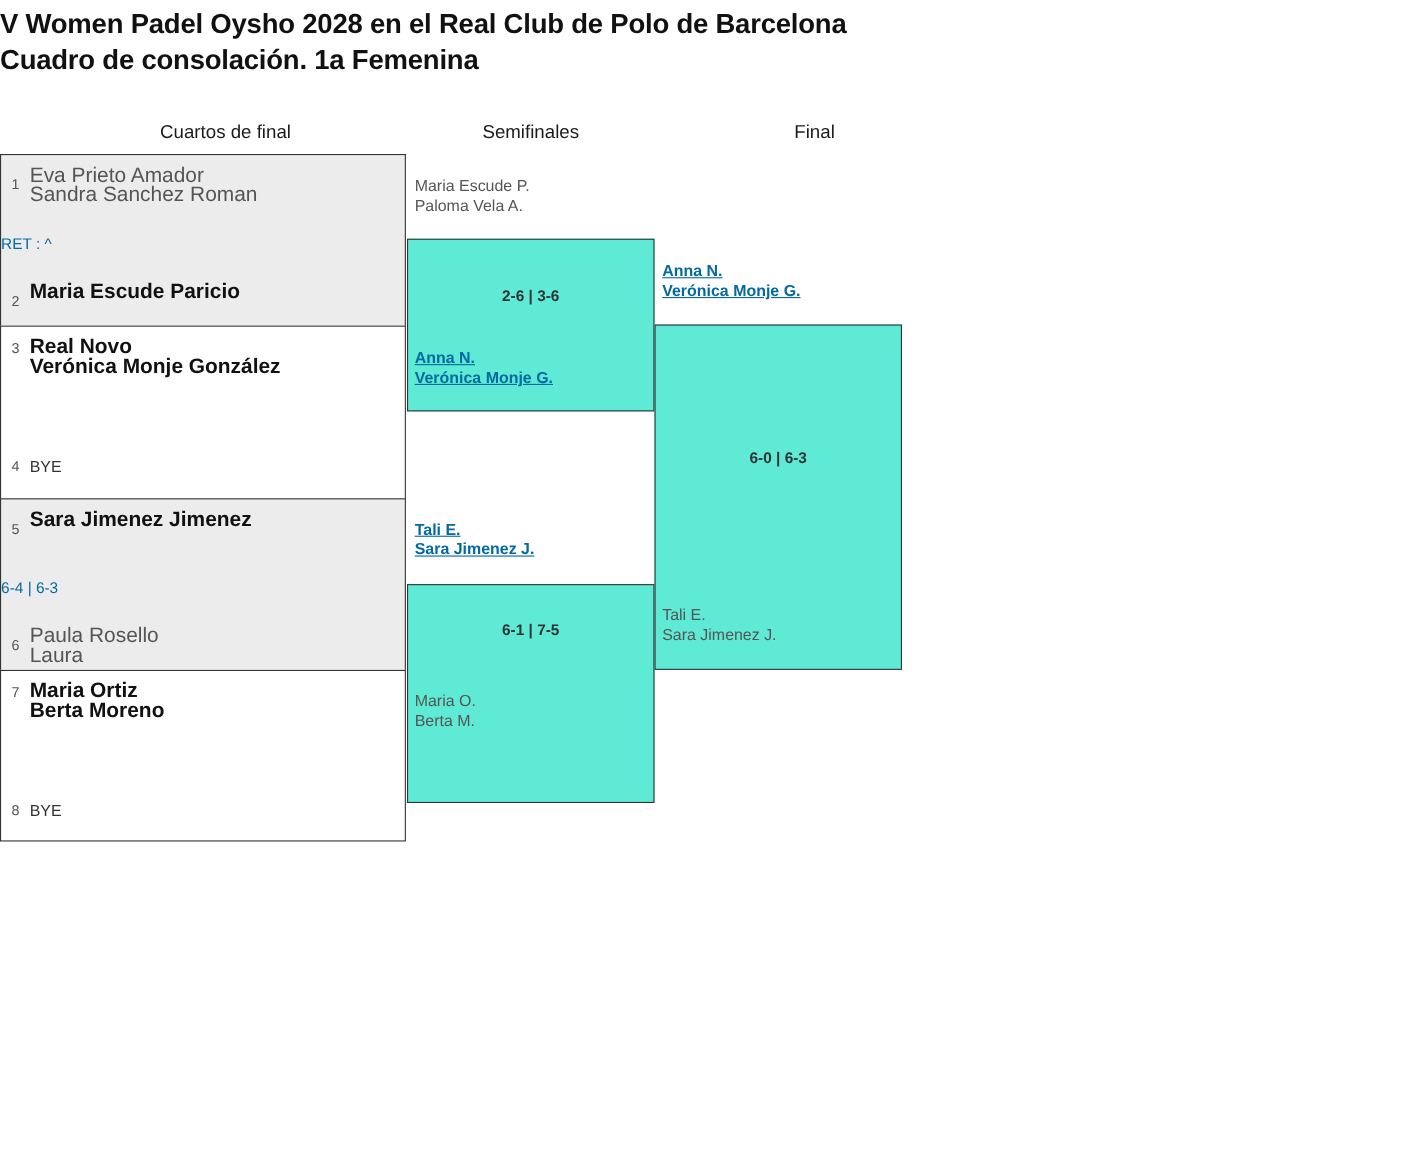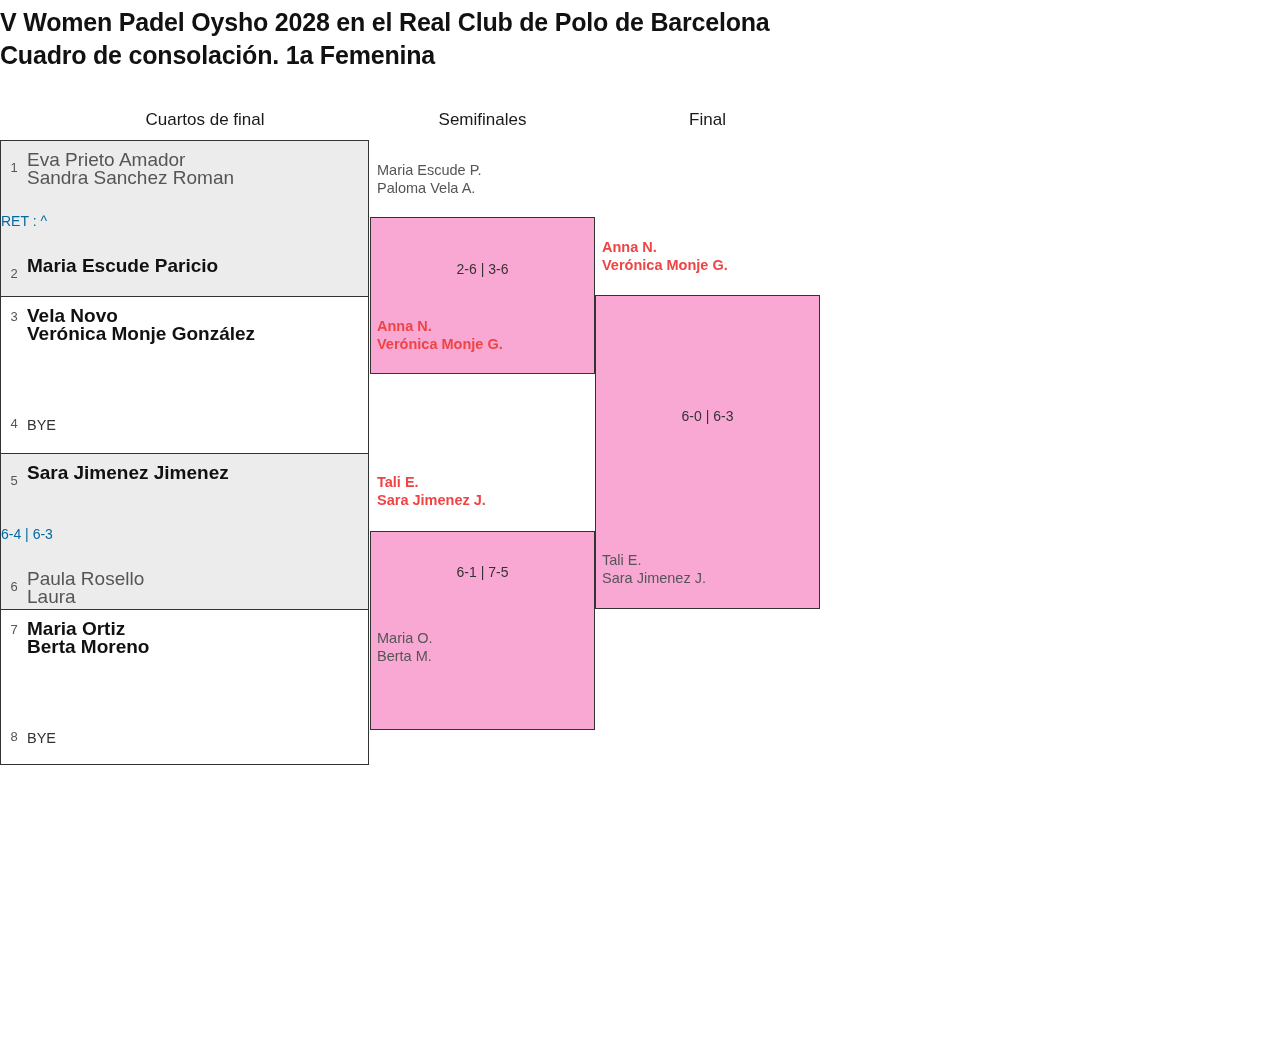--- a/index.html
+++ b/index.html
@@ -29,21 +29,21 @@
     position: absolute;
     top: 109px;
     font-size: 17px;
     font-weight: 400;
     color: #1a1a1a;
     text-align: center;
     line-height: 22px;
   }
   #hdr-qf { left: 0px;   width: 369px; padding-left: 41px; }
   #hdr-sf { left: 370px; width: 225px; }
-  #hdr-f  { left: 595px; width: 225px; }
+  #hdr-f  { left: 628px; width: 225px; }
 
   
   .qf-col { position: absolute; left: 0; top: 140px; width: 369px; height: 625px; }
   .qf-match {
     position: relative;
     width: 369px;
     height: 156.25px;
     border: 1px solid #333333;
     border-bottom: none;
     background: #ffffff;
@@ -86,38 +86,39 @@
     text-align: left;
     font-size: 14px;
     color: #0369a1;
     line-height: 18px;
   }
 
   
   .match-box {
     position: absolute;
     border: 1px solid #333333;
-    background: #f9a8d4;
+    background: #5eead4;
+    font-weight: bold;
   }
   .box-score {
     position: absolute;
     left: 0; right: 0;
     text-align: center;
     font-size: 14px;
     color: #333333;
     line-height: 18px;
   }
   .adv-team {
     position: absolute;
     font-size: 14.5px;
     line-height: 18px;
     color: #555555;
     white-space: nowrap;
   }
-  .adv-team.winner { color: #ef4444; font-weight: 700; }
+  .adv-team.winner { color: #0369a1; font-weight: 700; text-decoration: underline; }
 
   
   #sf1-box  { left: 370px; top: 217px; width: 225px; height: 157px; }
   #sf1-up   { left: 377px; top: 161px; }
   #sf1-down { left: 377px; top: 317px; }
   #sf1-score{ top: 42px; }
 
   
   #sf2-box  { left: 370px; top: 531px; width: 225px; height: 199px; }
   #sf2-up   { left: 377px; top: 473px; }
@@ -157,21 +158,21 @@
       <div class="qf-score">RET : ^</div>
       <div class="seed seed-bottom">2</div>
       <div class="qf-team slot-bottom winner">
         <span class="line2">Maria Escude Paricio</span>
       </div>
     </div>
 
     <div class="qf-match">
       <div class="seed seed-single">3</div>
       <div class="qf-team slot-single winner">
-        <span class="line2">Vela Novo</span>
+        <span class="line2">Real Novo</span>
         <span class="line2">Verónica Monje González</span>
       </div>
       <div class="seed" style="top:119px">4</div>
       <div class="qf-team bye" style="top:119px">BYE</div>
     </div>
 
     <div class="qf-match shaded">
       <div class="seed seed-top">5</div>
       <div class="qf-team slot-top winner">
         <span class="line2">Sara Jimenez Jimenez</span>

